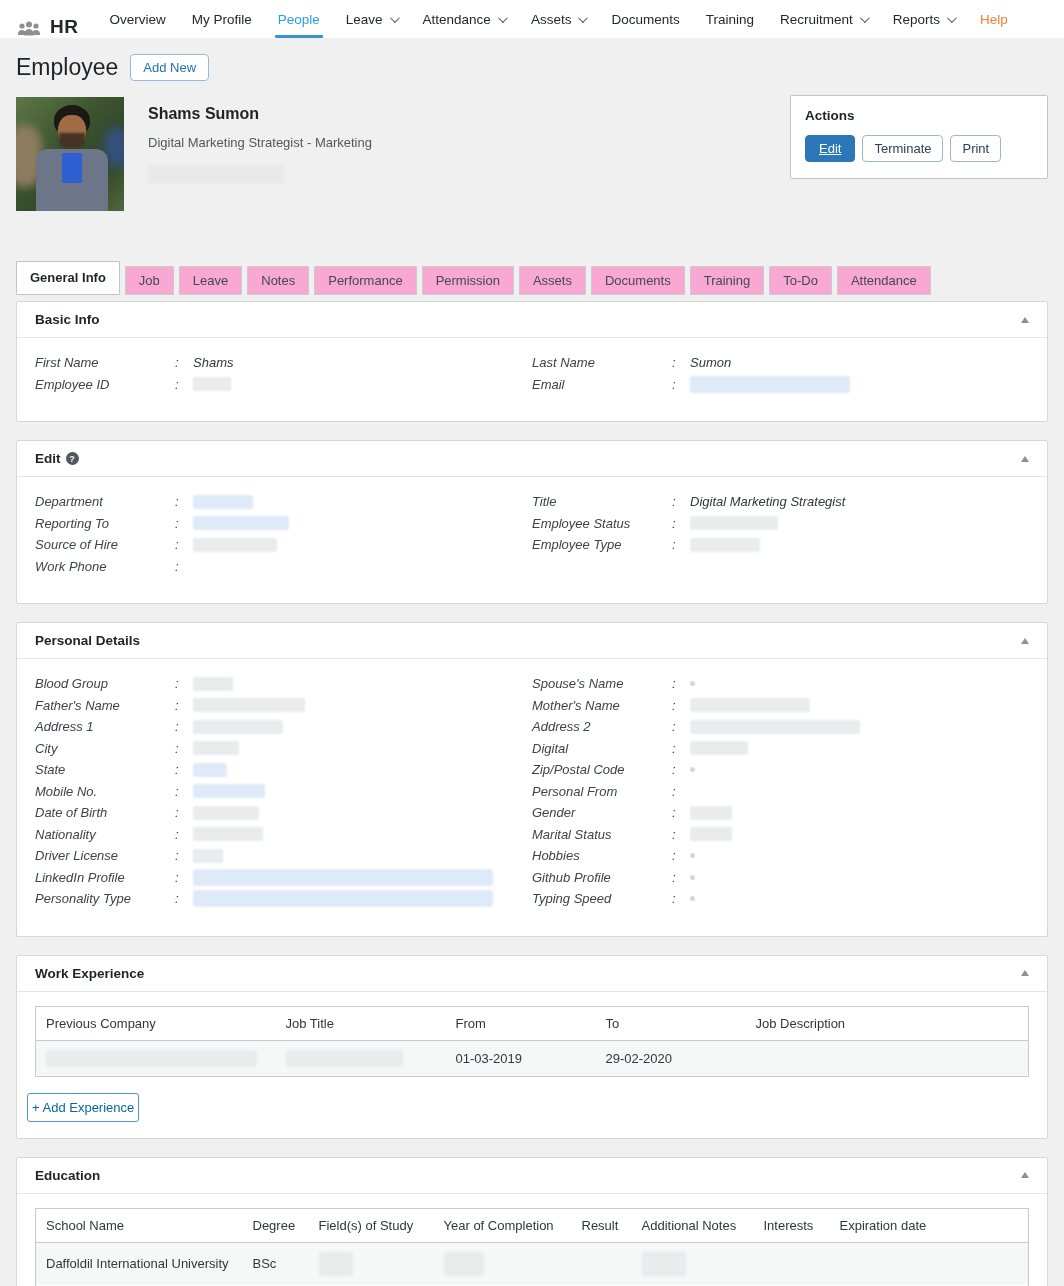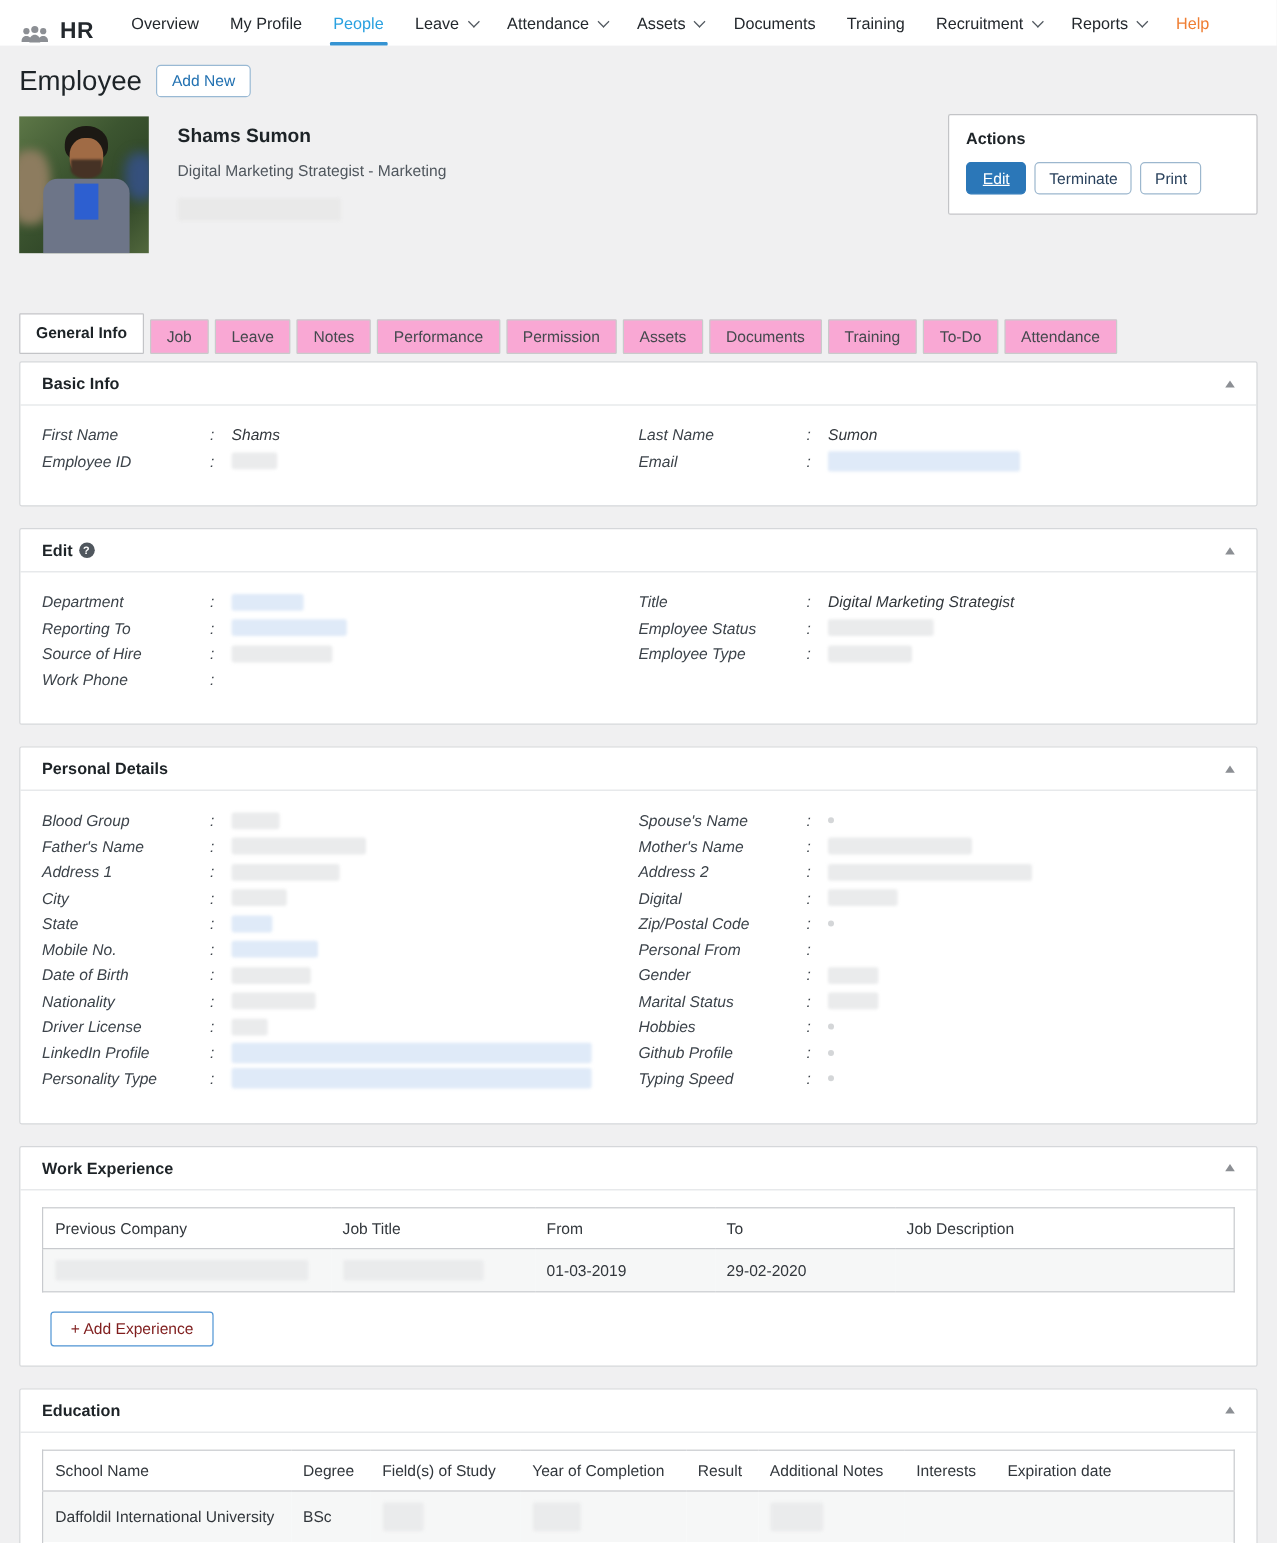--- a/index.html
+++ b/index.html
@@ -126,22 +126,22 @@
   
   .tbl-wrap { margin:14px 18px 0 18px; }
   table { border-collapse:collapse; width:100%; border:1px solid #c8cace; }
   th {
     text-align:left; font-weight:normal; color:#32373c; font-size:13px;
     padding:9px 10px; border-bottom:1px solid #c8cace; background:#fff;
   }
   td { padding:9px 10px; font-size:13px; color:#32373c; vertical-align:middle; }
   tr.striped { background:#f6f7f7; }
   .btn-addexp {
-    margin:16px 18px 16px 25px; background:#fff; border:1px solid #4f94d4; color:#7f1d1d;
-    font-size:13px; padding:6px 16px; border-radius:3px; cursor:pointer; display:inline-block;
+    margin:16px 18px 16px 10px; background:#fff; border:1px solid #4f94d4; color:#0369a1;
+    font-size:13px; padding:6px 4px; border-radius:3px; cursor:pointer; display:inline-block;
   }
 
   
   .logo-people { width:26px; height:18px; }
 </style>
 </head>
 <body>
 
 <div class="topnav">
   <div class="brand">

